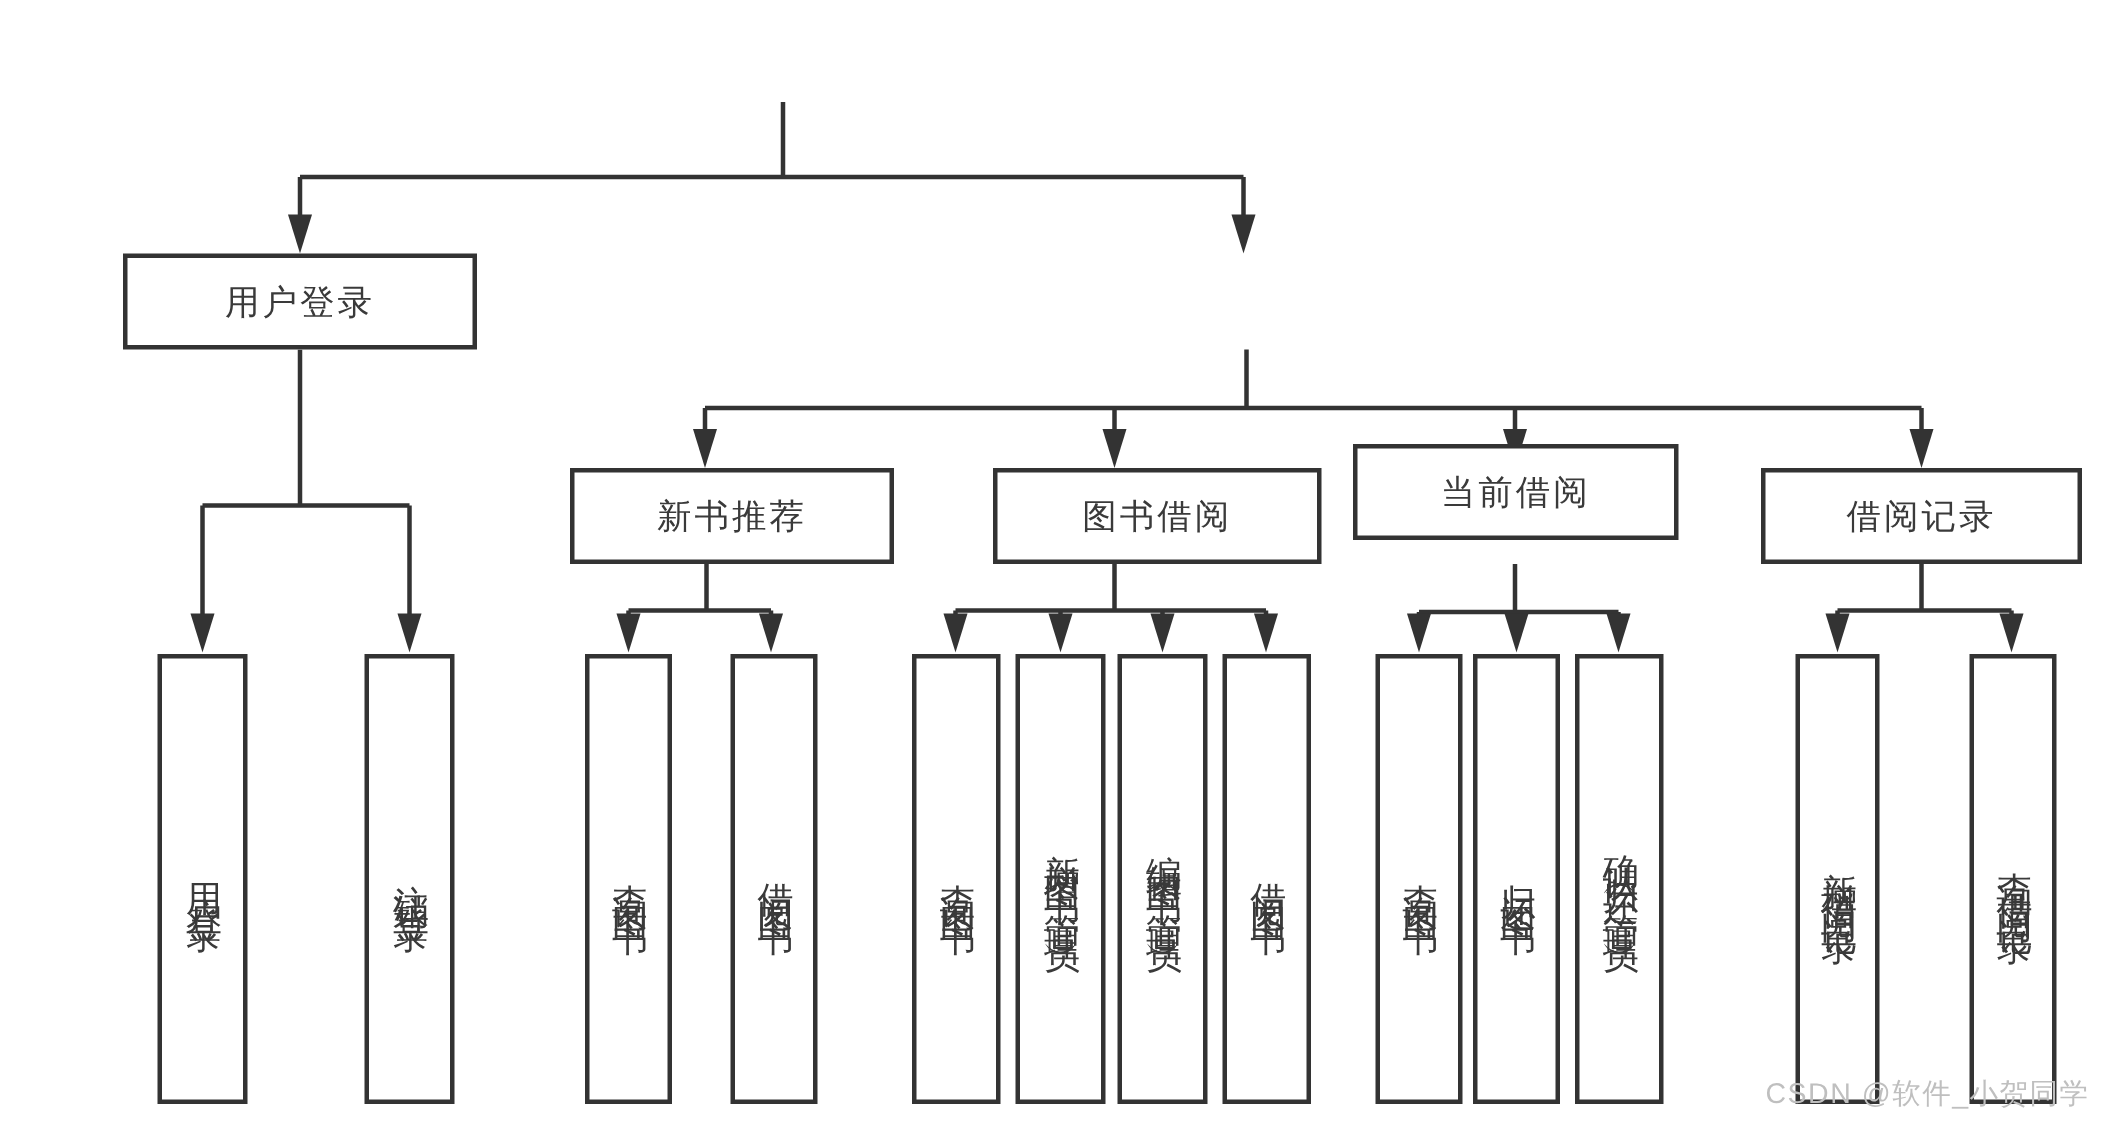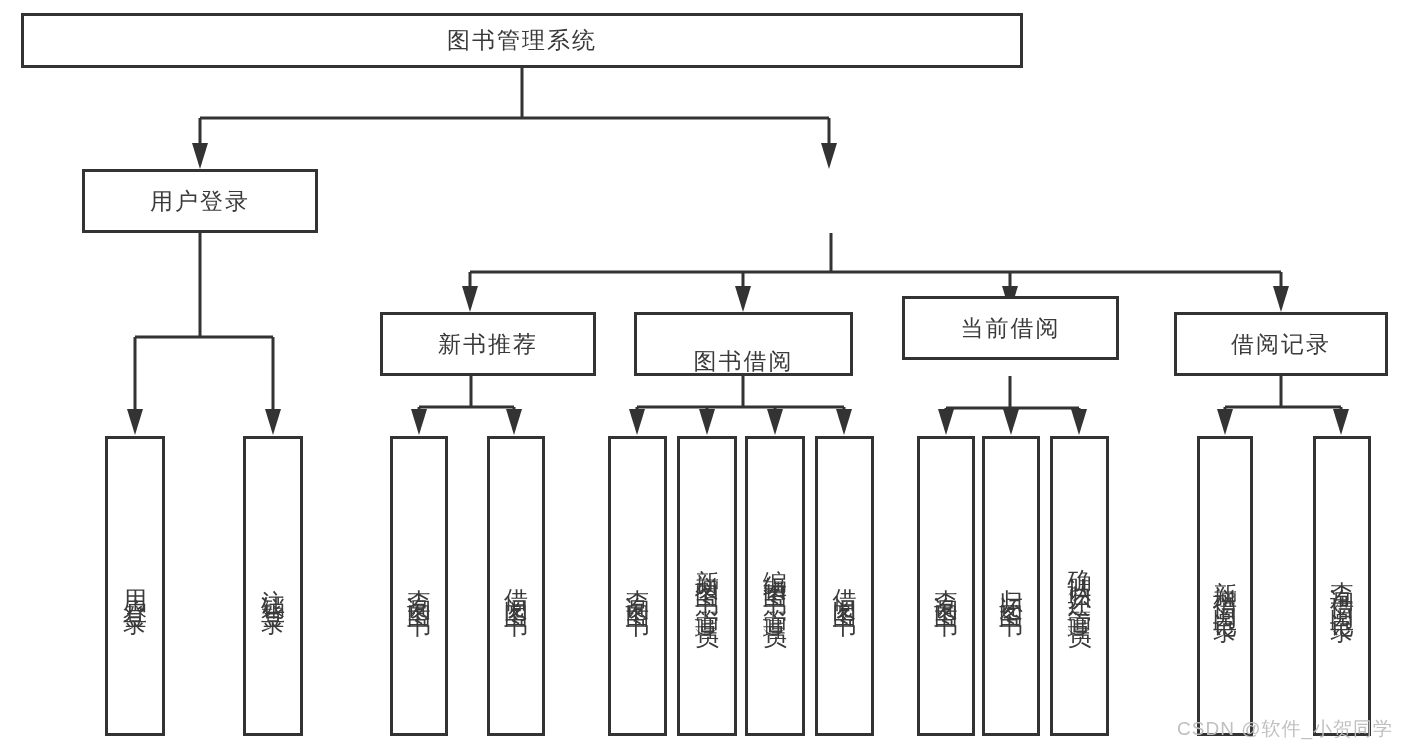--- a/index.html
+++ b/index.html
@@ -36,21 +36,21 @@
     text-orientation:mixed;
     font-size:24px;
     letter-spacing:8px;
     line-height:1;
   }
   
   .n-root{left:21px;  top:13px;  width:1002px; height:55px;}
   .n-u   {left:82px;  top:169px; width:236px;  height:64px;}
   .n-b   {left:713px; top:169px; width:237px;  height:64px;}
   .n-b0  {left:380px; top:312px; width:216px;  height:64px;}
-  .n-b1  {left:634px; top:312px; width:219px;  height:64px;align-items:flex-end;}
+  .n-b1  {left:662px; top:312px; width:219px;  height:64px;}
   .n-b2  {left:902px; top:296px; width:217px;  height:64px;}
   .n-b3  {left:1174px;top:312px; width:214px;  height:64px;}
   .n-l1 {left:105px; top:436px; width:60px; height:300px;}
   .n-l2 {left:243px; top:436px; width:60px; height:300px;}
   .n-l3 {left:390px; top:436px; width:58px; height:300px;}
   .n-l4 {left:487px; top:436px; width:58px; height:300px;}
   .n-l5 {left:608px; top:436px; width:59px; height:300px;}
   .n-l6 {left:677px; top:436px; width:60px; height:300px;}
   .n-l7 {left:745px; top:436px; width:60px; height:300px;}
   .n-l8 {left:815px; top:436px; width:59px; height:300px;}
@@ -98,23 +98,20 @@
       <polygon points="767,409 783,409 775,435"></polygon>
       <polygon points="836,409 852,409 844,435"></polygon>
       <polygon points="938,409 954,409 946,435"></polygon>
       <polygon points="1003,409 1019,409 1011,435"></polygon>
       <polygon points="1071,409 1087,409 1079,435"></polygon>
       <polygon points="1217,409 1233,409 1225,435"></polygon>
       <polygon points="1333,409 1349,409 1341,435"></polygon>
     </g>
   </svg>
 
-  <div class="node hnode n-root">
-    <span>图书管理系统</span>
-  </div>
 
   <div class="node hnode n-u">
     <span>用户登录</span>
   </div>
 
   <div class="node hnode n-b0">
     <span>新书推荐</span>
   </div>
   <div class="node hnode n-b1">
     <span>图书借阅</span>

